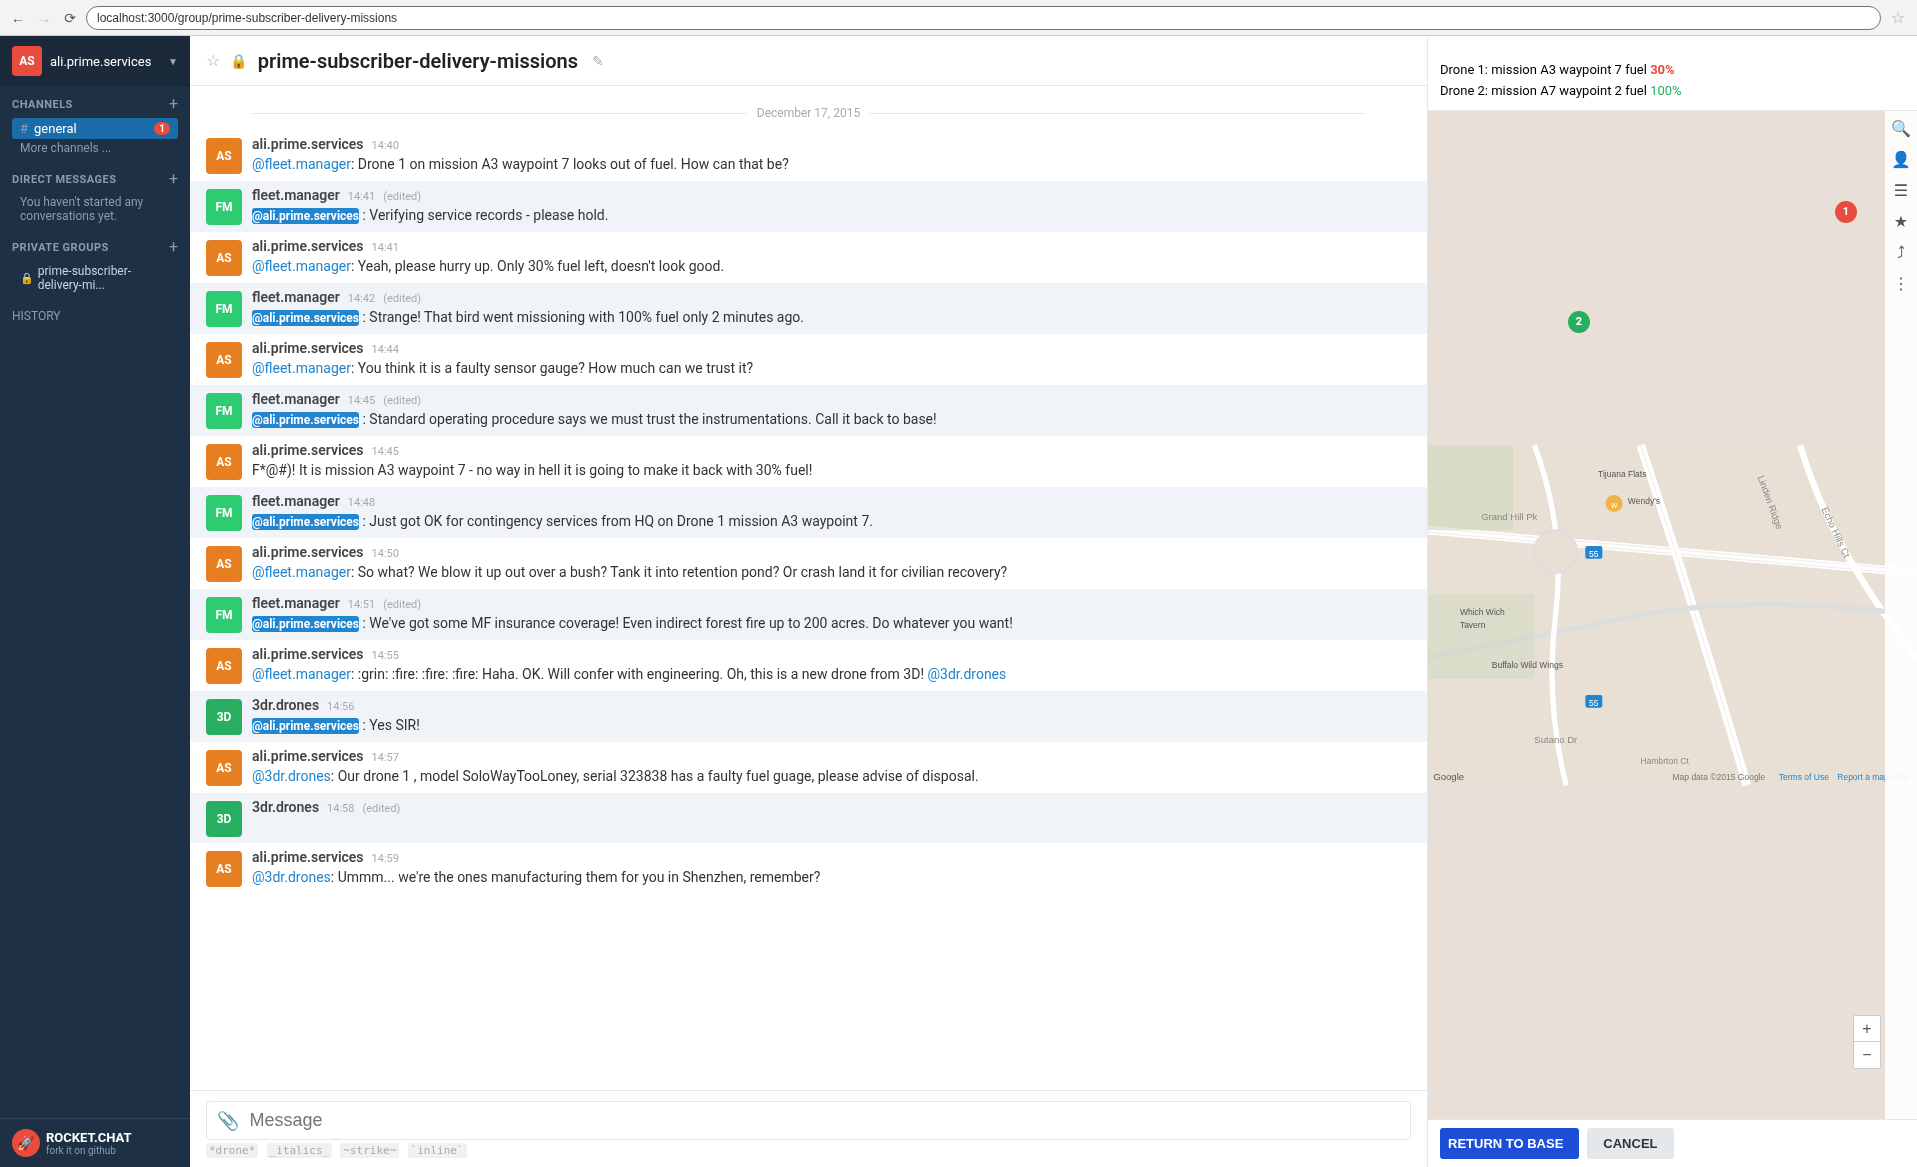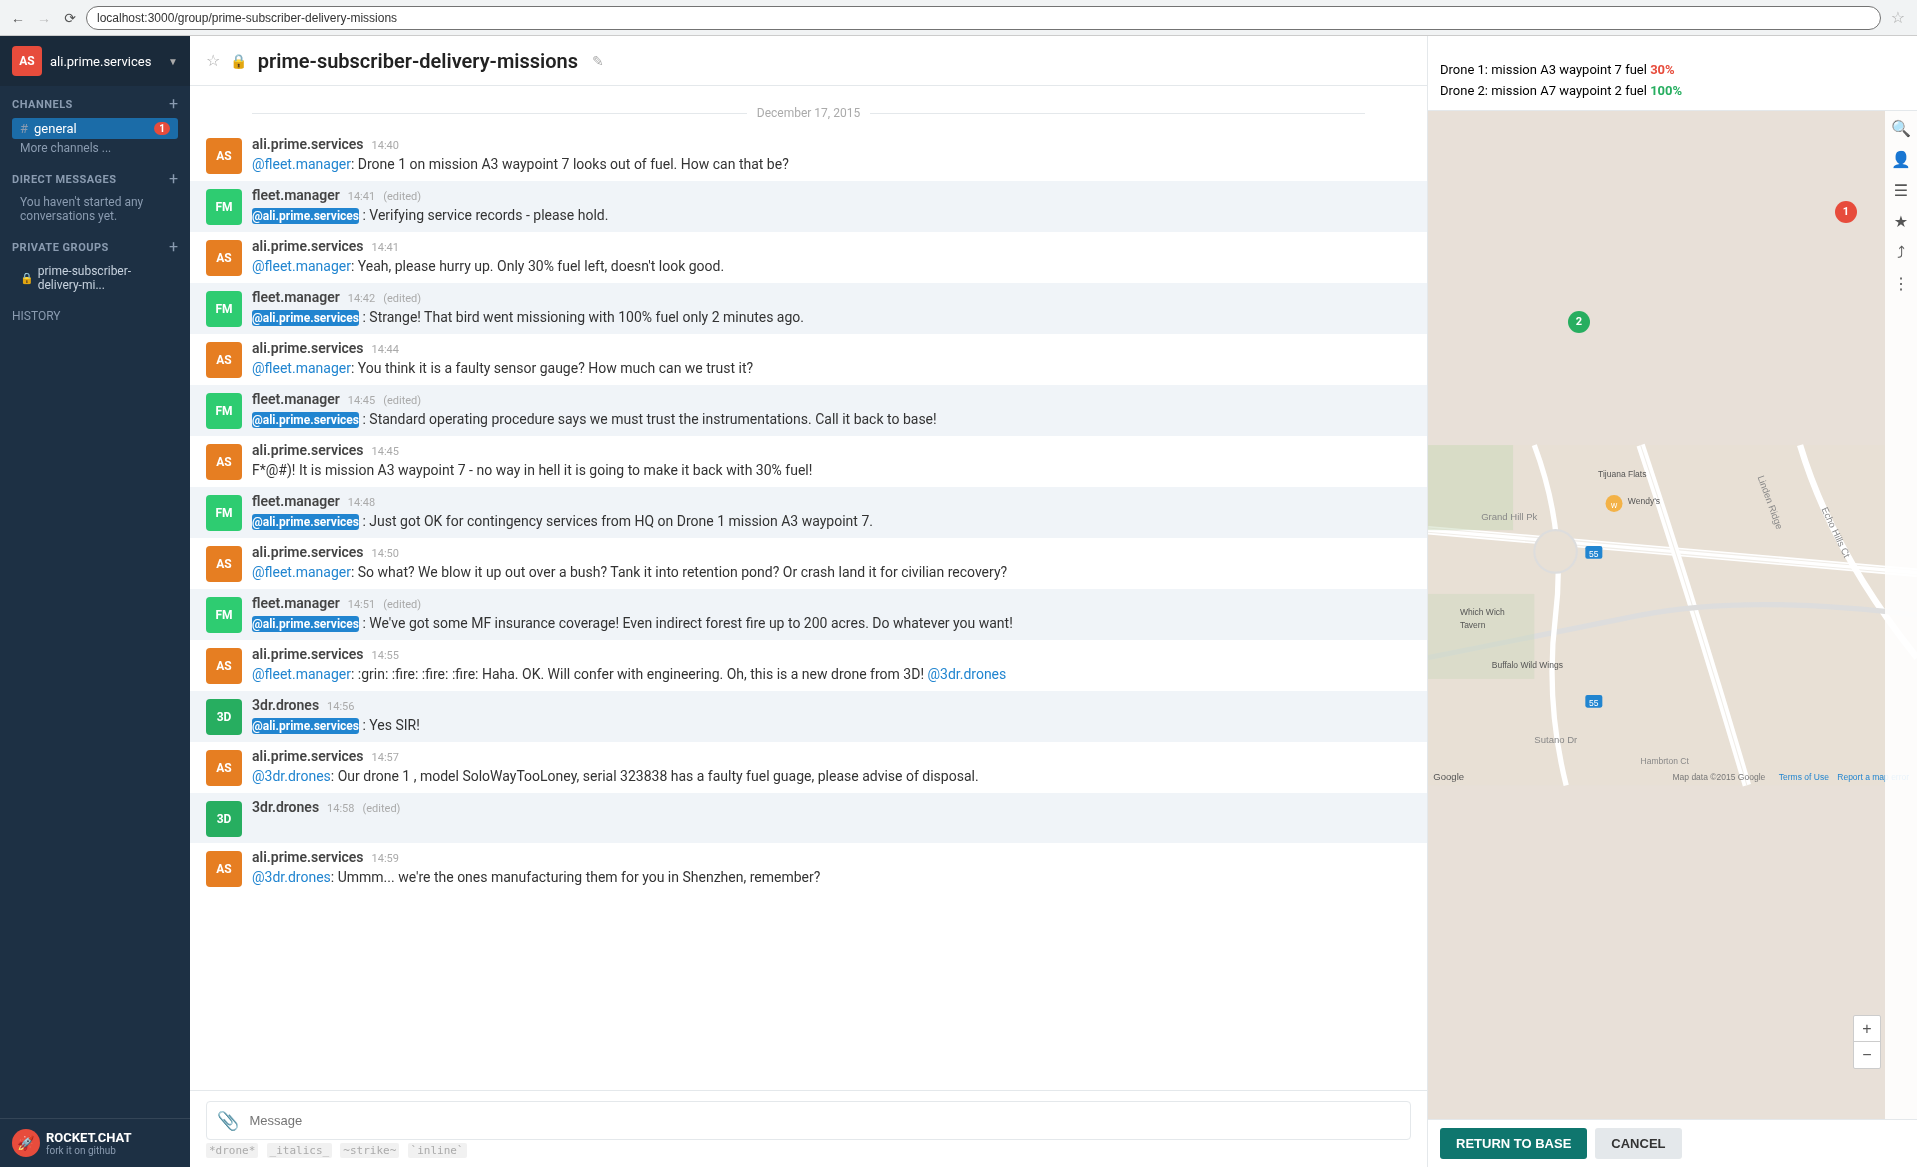--- a/index.html
+++ b/index.html
@@ -236,42 +236,42 @@
     }
     .message-input-row {
       display: flex;
       align-items: center;
       gap: 10px;
       border: 1px solid #e4e8eb;
       border-radius: 4px;
       padding: 8px 10px;
     }
     .msg-upload-icon { color: #aaa; font-size: 18px; cursor: pointer; }
-    .msg-input { flex: 1; border: none; outline: none; font-size: 13px; color: #1d4ed8; }
+    .msg-input { flex: 1; border: none; outline: none; font-size: 18px; color: #1d4ed8; }
     .msg-formatting { color: #aaa; font-size: 11px; margin-top: 4px; }
     .msg-format-code { background: #f1f1f1; padding: 1px 3px; border-radius: 2px; font-family: monospace; }
 
     
     .map-panel {
       width: 490px;
       background: #fff;
       border-left: 1px solid #e4e8eb;
       display: flex;
       flex-direction: column;
       flex-shrink: 0;
     }
     .map-info {
       padding: 8px 12px;
       border-bottom: 1px solid #e4e8eb;
       font-size: 13px;
       line-height: 1.6;
       margin-top: 16px;
     }
     .fuel-red { color: #e74c3c; font-weight: bold; }
-    .fuel-green { color: #27ae60; font-weight: bold; }
+    .fuel-green { color: #27ae60; font-weight: normal; }
     .map-container {
       flex: 1;
       background: #e8e0d8;
       position: relative;
       overflow: hidden;
     }
     .map-svg { width: 100%; height: 100%; }
     .map-actions {
       display: flex;
       padding: 8px 12px;
@@ -279,21 +279,21 @@
       border-top: 1px solid #e4e8eb;
     }
     .map-btn {
       padding: 8px 16px;
       font-size: 13px;
       font-weight: bold;
       border: none;
       border-radius: 3px;
       cursor: pointer;
     }
-    .map-btn-return { background: #0f766e; color: #fff; }
+    .map-btn-return { background: #1d4ed8; color: #fff; padding-left: 8px; }
     .map-btn-cancel { background: #e4e8eb; color: #333; }
     .map-sidebar-icons {
       position: absolute;
       right: 0;
       top: 0;
       bottom: 0;
       width: 32px;
       background: rgba(255,255,255,0.9);
       display: flex;
       flex-direction: column;

